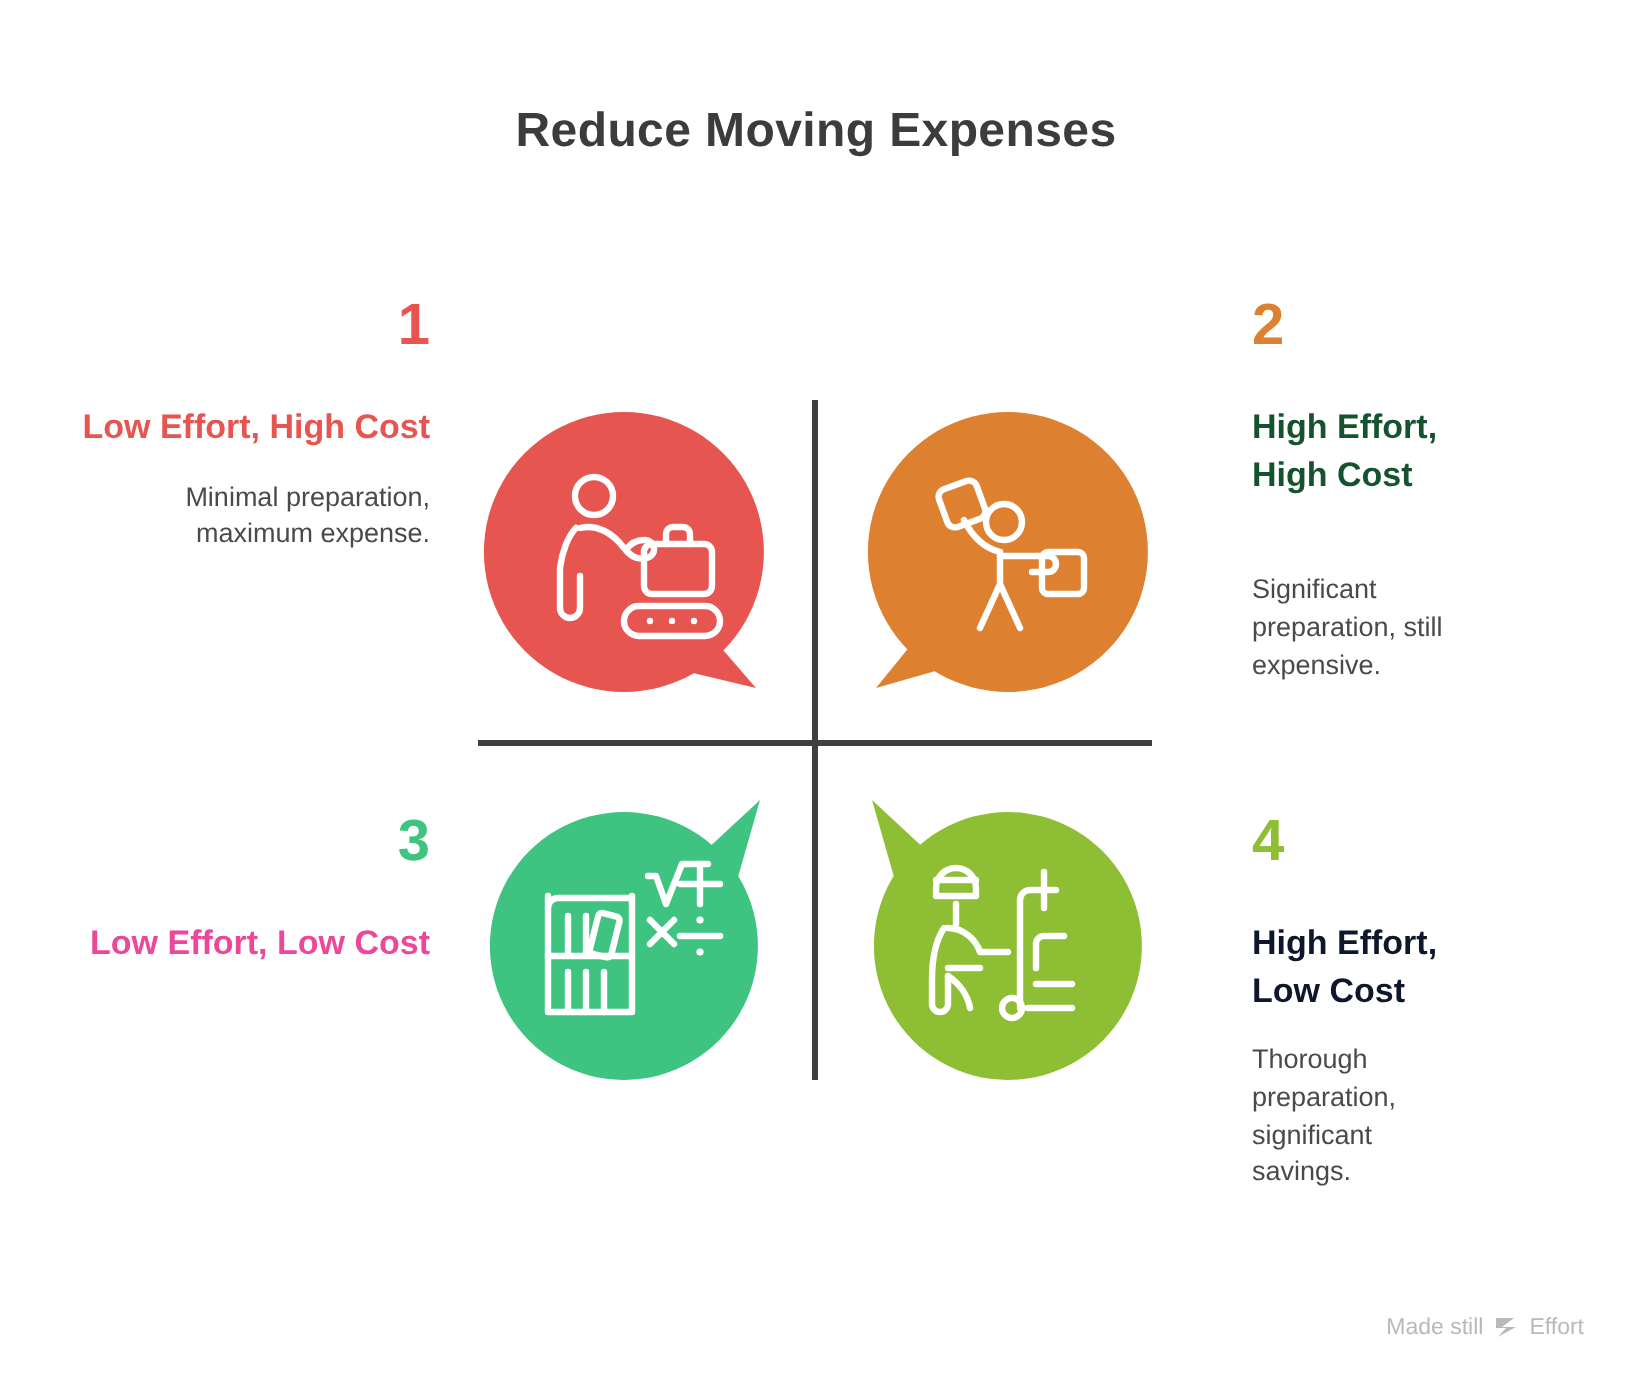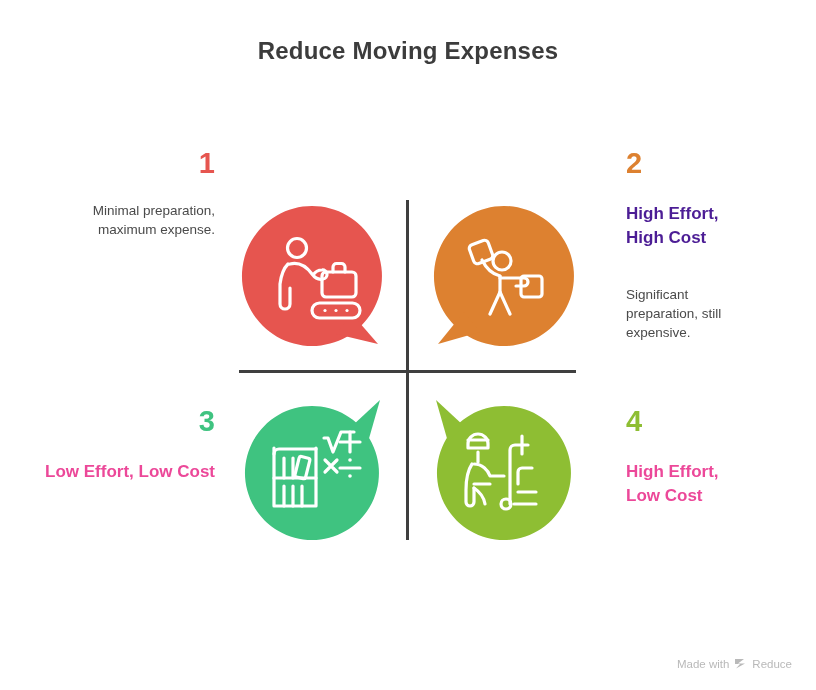--- a/index.html
+++ b/index.html
@@ -10,21 +10,21 @@
     width: 816px;
     height: 690px;
     background: #ffffff;
     font-family: "Liberation Sans", sans-serif;
     overflow: hidden;
     position: relative;
   }
 
   #page-title {
     position: absolute;
-    top: 37px;
+    top: 52px;
     left: 0;
     width: 816px;
     text-align: center;
     font-size: 24px;
     font-weight: bold;
     color: #3c3c3c;
     letter-spacing: 0.2px;
   }
 
   
@@ -203,40 +203,42 @@
         <path d="M82 108 L104 108"></path>
         <path d="M86 88 L86 76 A4 4 0 0 1 90 72 L100 72"></path>
         <path d="M86 96 L104 96"></path>
         <circle cx="74" cy="108" r="5"></circle>
       </g>
     </svg>
   </div>
 
   <div class="quad-text left" id="quad-text-1">
     <div class="quad-number" style="color:#E6554F">1</div>
+    <div class="quad-heading" style="color:#E6554F; margin-left:auto;">Low Effort, High Cost</div>
     <div class="quad-desc" style="margin-left:auto;">Minimal preparation, maximum expense.</div>
   </div>
 
   <div class="quad-text right" id="quad-text-2">
     <div class="quad-number" style="color:#DD8130">2</div>
-    <div class="quad-heading" style="color:#4c1d95">High Effort, High Cost</div>
+    <div class="quad-heading" style="color:#14532d">High Effort, High Cost</div>
     <div class="quad-desc">Significant preparation, still expensive.</div>
   </div>
 
   <div class="quad-text left" id="quad-text-3">
     <div class="quad-number" style="color:#3FC380">3</div>
     <div class="quad-heading" style="color:#ec4899; margin-left:auto;">Low Effort, Low Cost</div>
   </div>
 
   <div class="quad-text right" id="quad-text-4">
     <div class="quad-number" style="color:#8EBE33">4</div>
-    <div class="quad-heading" style="color:#ec4899">High Effort, Low Cost</div>
+    <div class="quad-heading" style="color:#0f172a">High Effort, Low Cost</div>
+    <div class="quad-desc">Thorough preparation, significant savings.</div>
   </div>
 
 </div>
 
 <div id="footer-watermark">
-  <span>Made with</span>
+  <span>Made still</span>
   <svg width="13" height="13" viewBox="0 0 13 13">
     <path d="M1 2 L10 2 L4 6.5 L11 6.5 L2 11.5 L6 7 L1 7 Z" fill="#b9b9b9"></path>
   </svg>
-  <span>Reduce</span>
+  <span>Effort</span>
 </div>
 
 </body></html>

